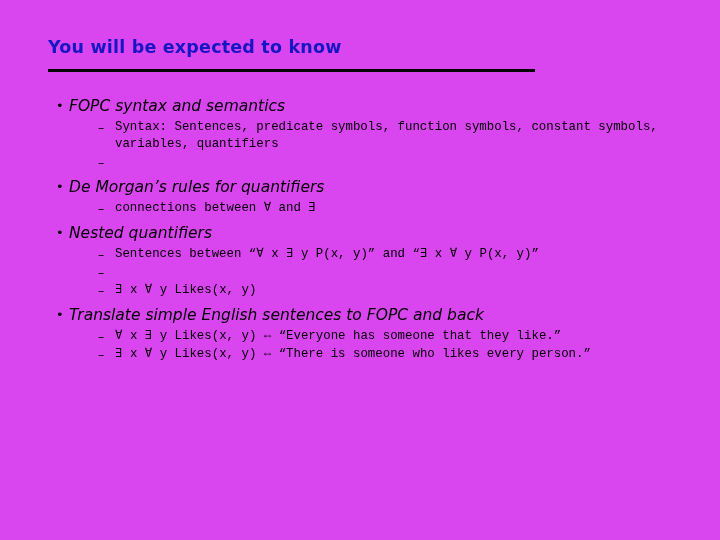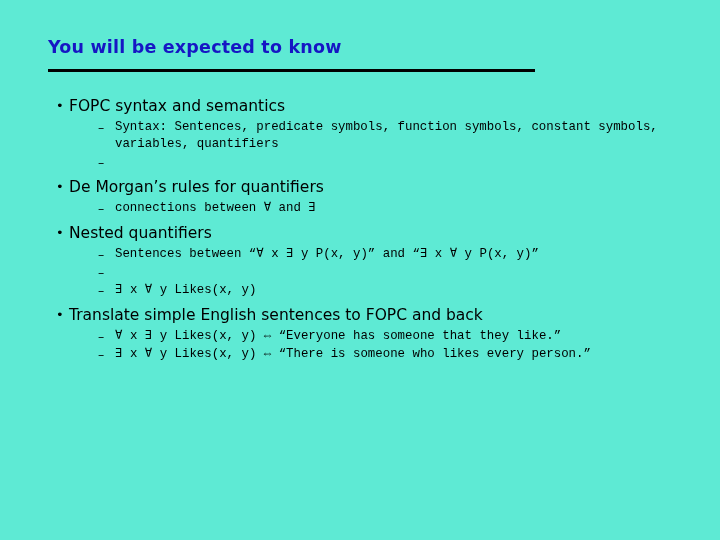--- a/index.html
+++ b/index.html
@@ -11,21 +11,21 @@
     height: 540px;
     background: #ffffff;
     font-family: "DejaVu Sans", "Liberation Sans", sans-serif;
     overflow: hidden;
   }
 
   .slide {
     position: relative;
     width: 720px;
     height: 540px;
-    background: #5eead4;
+    background: #d946ef;
   }
 
   
   .title-block {
     position: absolute;
     left: 48px;
     top: 36px;
     width: 600px;
   }
   .slide-title {
@@ -70,20 +70,21 @@
     width: 21px;
     flex: 0 0 21px;
     text-align: left;
     padding-left: 8px;
     box-sizing: border-box;
     font-size: 13px;
     line-height: 22px;
   }
   .l1 .txt {
     flex: 1 1 auto;
+    font-style: italic;
   }
 
   
   .l2 {
     display: flex;
     align-items: flex-start;
     font-size: 12.4px;
     line-height: 17px;
     margin-top: 1px;
   }

